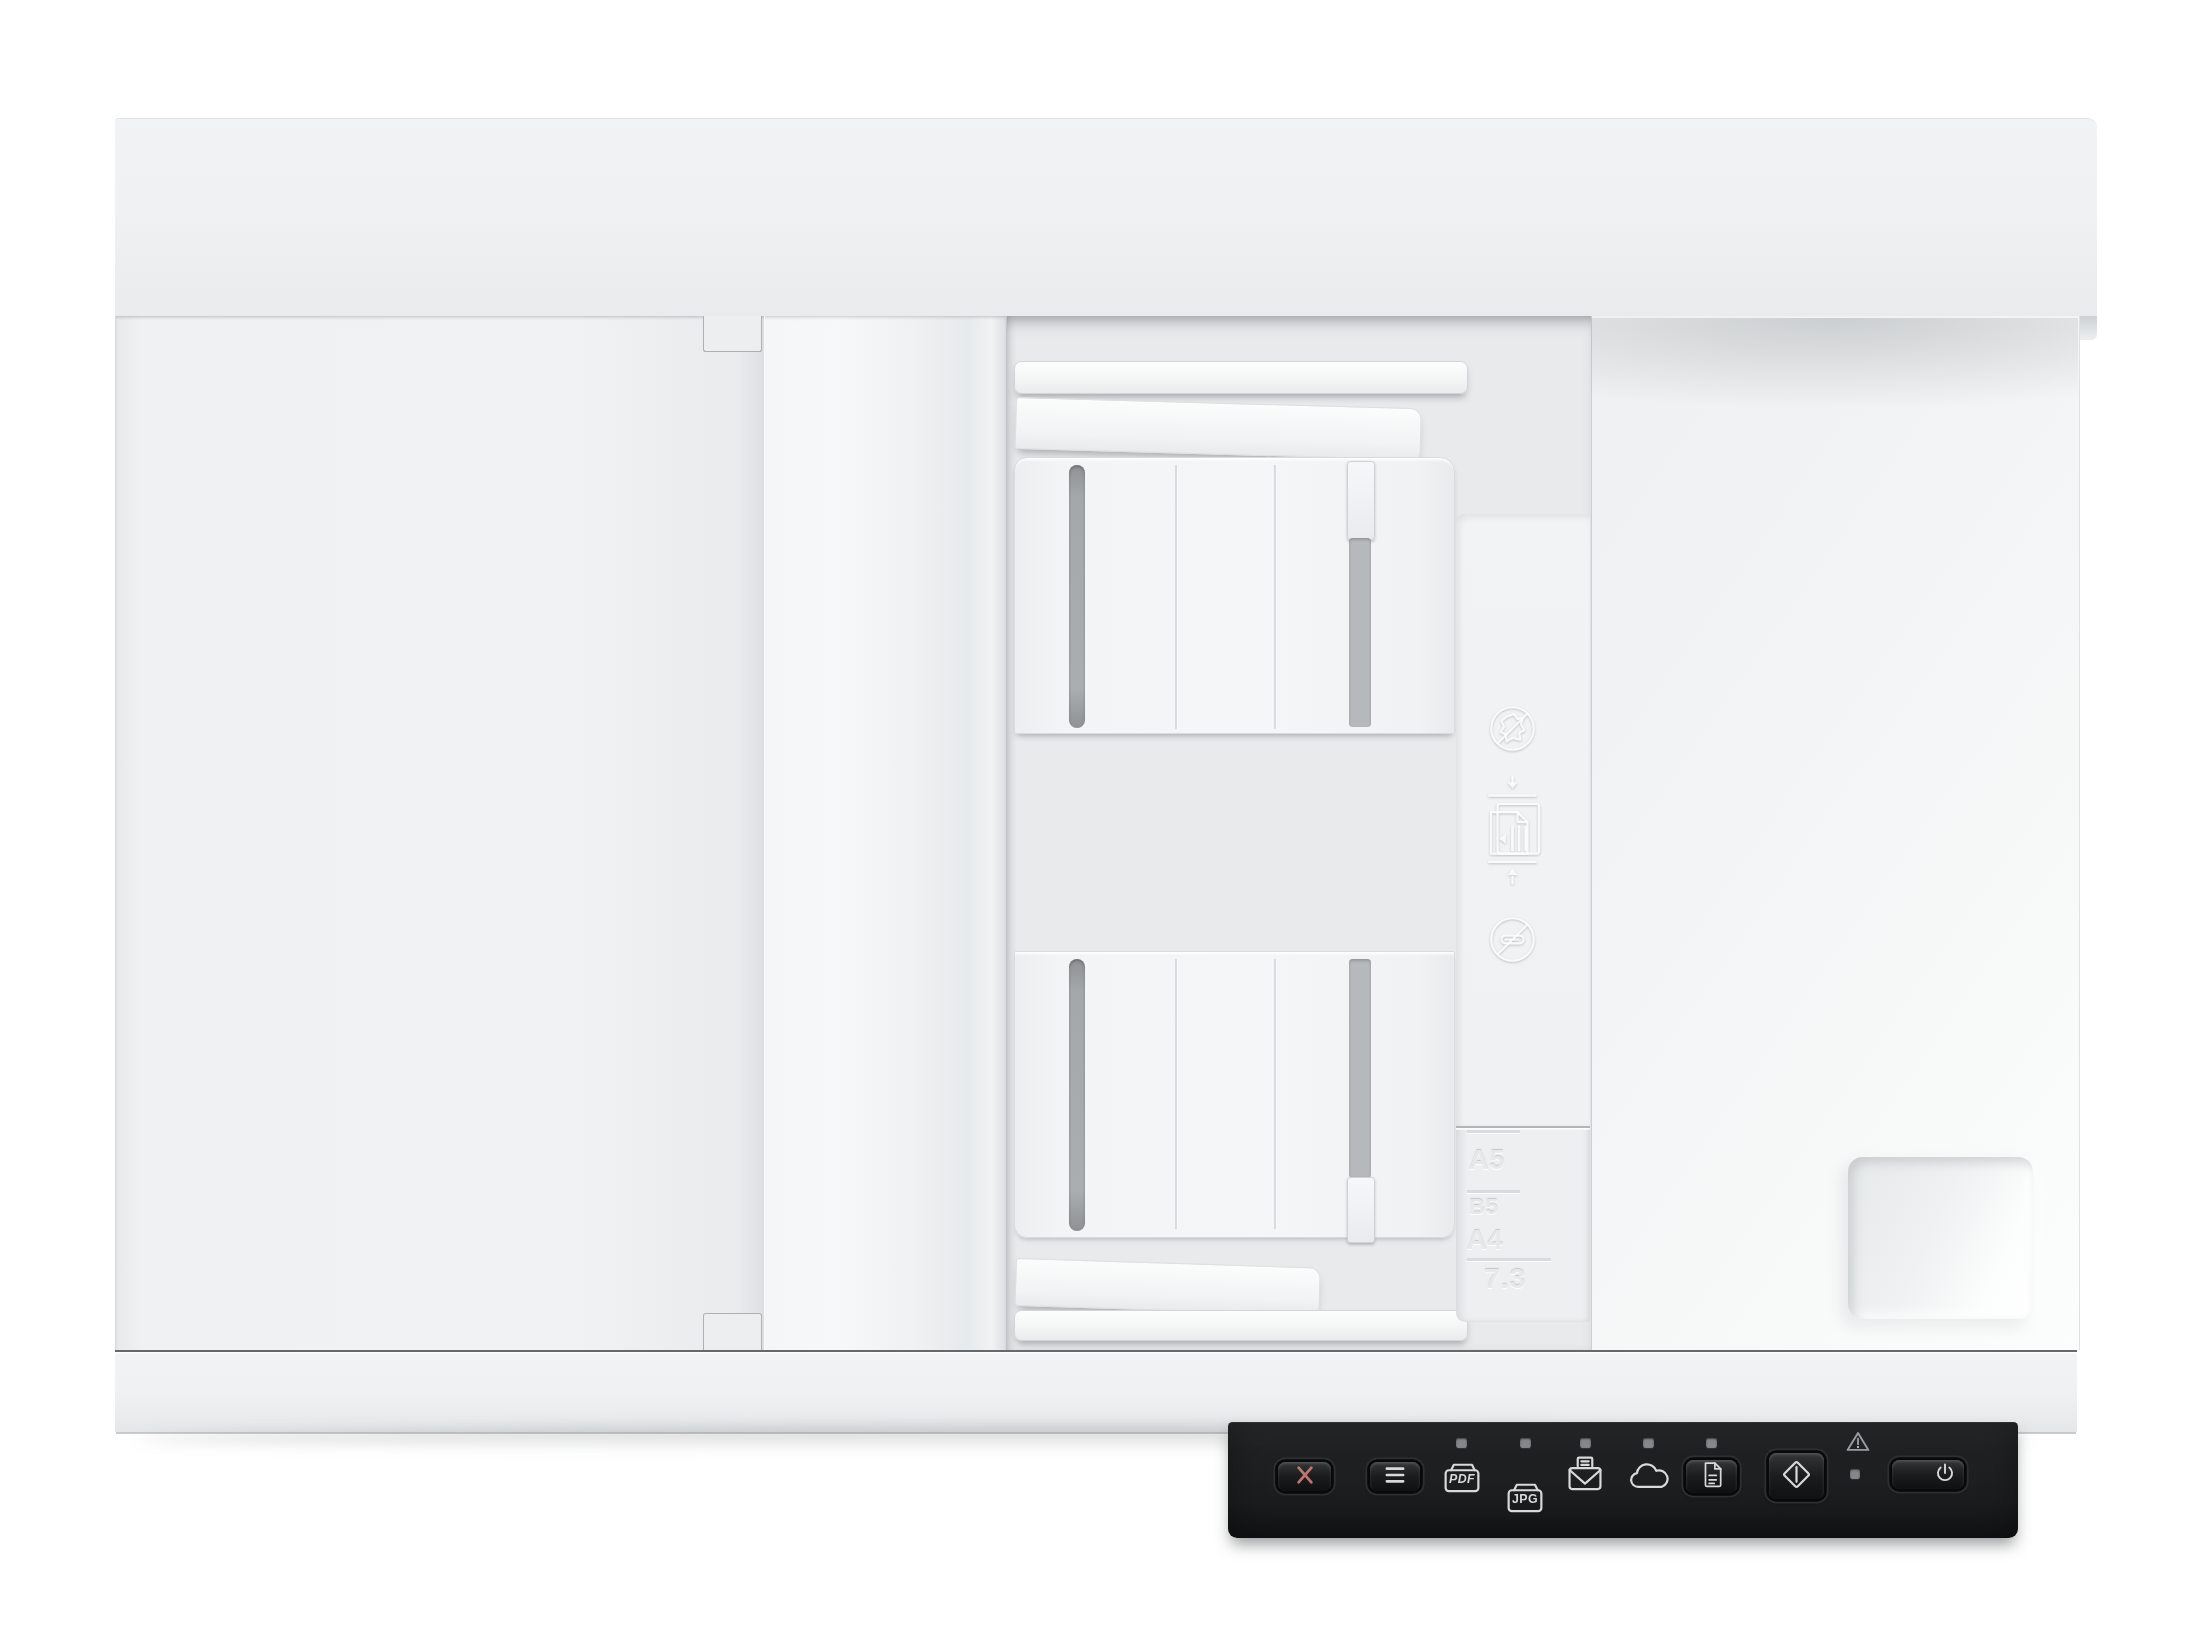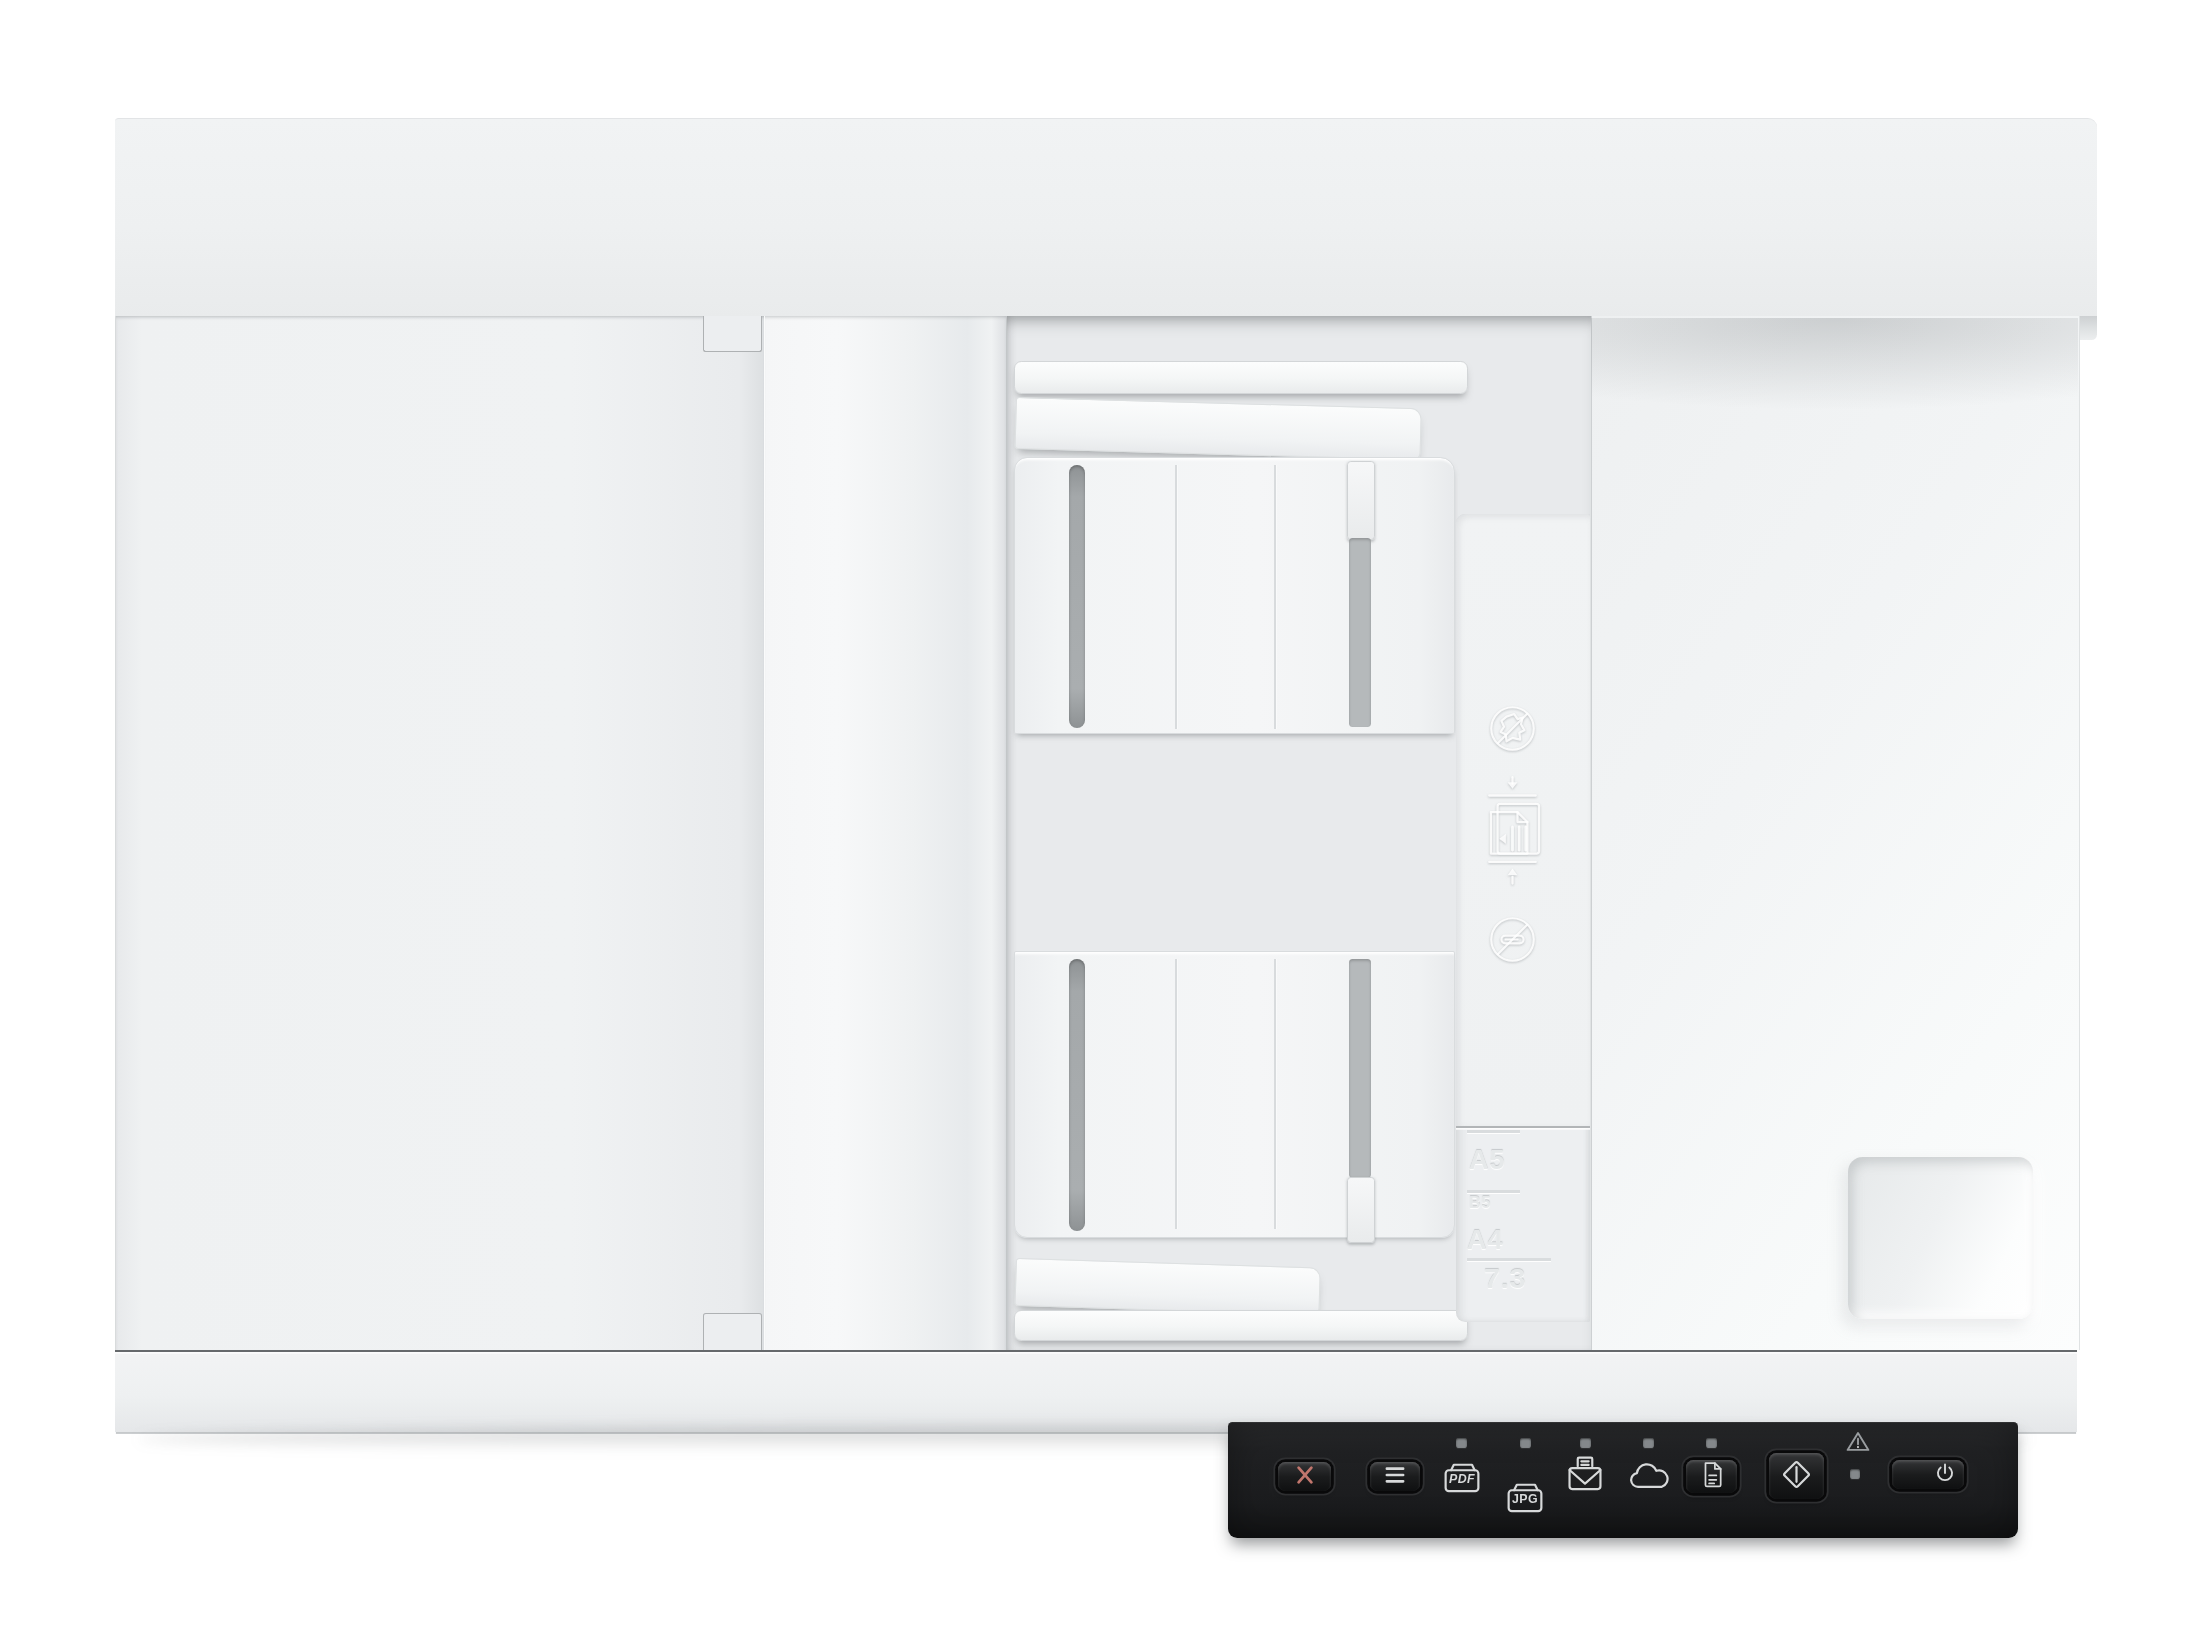--- a/index.html
+++ b/index.html
@@ -175,21 +175,21 @@
       <rect x="17" y="25.5" width="26" height="9" rx="4.5"></rect>
       <path d="M22 30 h14"></path>
       <path d="M13 47 L47 13"></path>
     </svg>
   </div>
 
   <div>
     <div class="abs scale-tick" style="left:1467px;top:1130px;width:53px;"></div>
     <div class="abs size-label" style="left:1469px;top:1133px;font-size:27px;margin-top:12px;">A5</div>
     <div class="abs scale-tick" style="left:1467px;top:1190px;width:53px;"></div>
-    <div class="abs size-label" style="left:1469px;top:1194px;font-size:16px;">B5</div>
+    <div class="abs size-label" style="left:1469px;top:1194px;font-size:22px;">B5</div>
     <div class="abs size-label" style="left:1467px;top:1225px;font-size:27px;">A4</div>
     <div class="abs scale-tick" style="left:1467px;top:1258px;width:84px;"></div>
     <div class="abs size-label" style="left:1484px;top:1262px;font-size:28.5px;">7.3</div>
   </div>
 
   <div class="abs right-body"></div>
   <div class="abs under-band-shadow"></div>
   <div class="abs embossed-pad"></div>
 
   <div class="abs front-face"></div>

